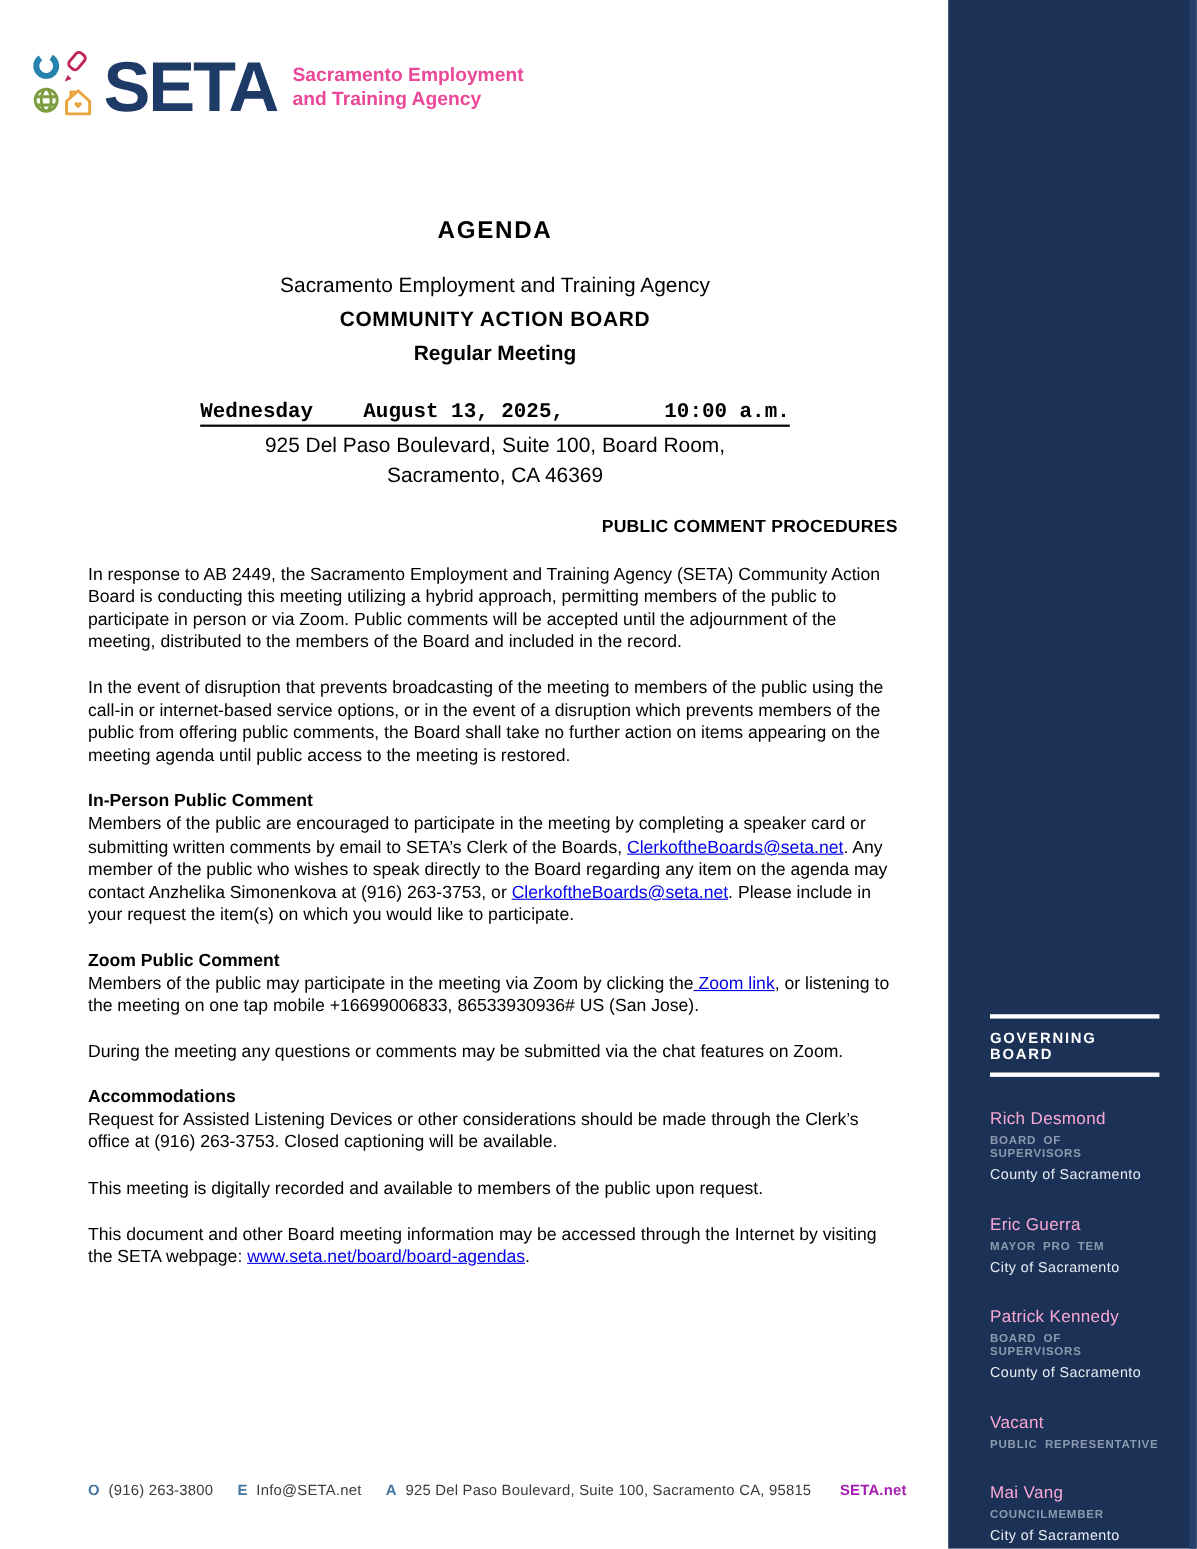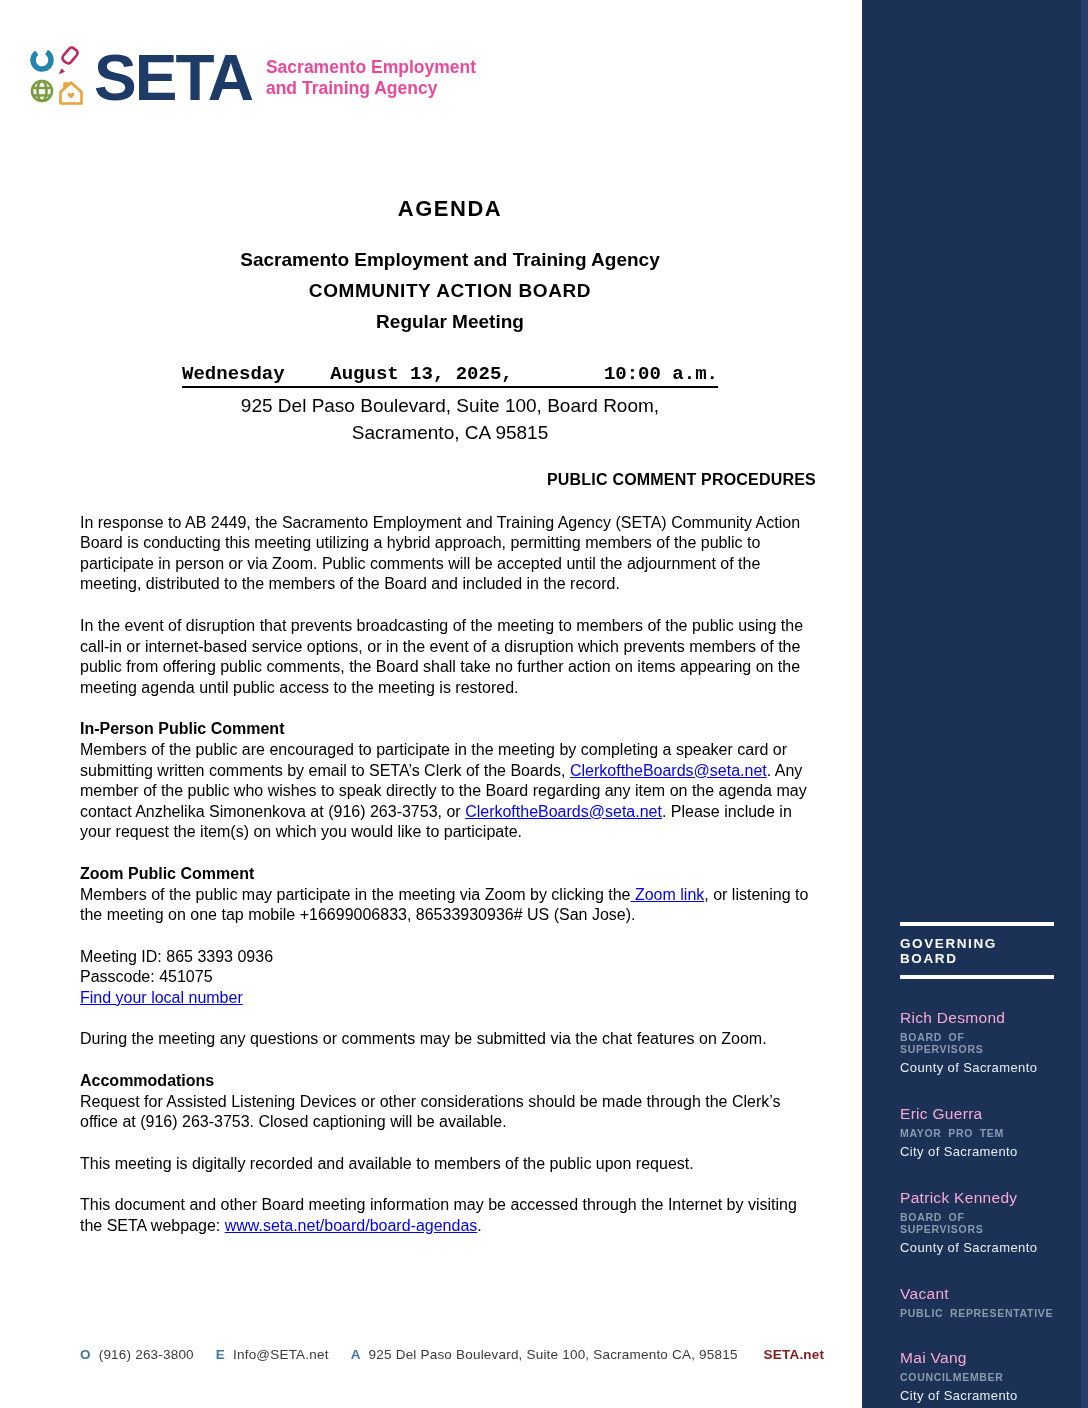--- a/index.html
+++ b/index.html
@@ -29,21 +29,21 @@
   .m-org:empty{display:none;}
   .exec{margin-top:14px;}
   .exec .exec-name{color:#ffffff;font-weight:bold;font-size:15.5px;margin:9px 0 0 6px;letter-spacing:.2px;}
   
   .logo{position:absolute;top:46px;left:28px;display:flex;align-items:center;}
   .wordmark{font-size:64px;font-weight:bold;color:#1e3a66;letter-spacing:-2px;line-height:58px;margin-left:6px;}
   .tagline{margin-left:14px;color:#ec4899;font-weight:bold;font-size:17.5px;line-height:21px;}
   
   .title-block{position:absolute;left:80px;top:196px;width:740px;text-align:center;}
   .t-agenda{font-size:22px;font-weight:bold;letter-spacing:1.5px;}
-  .t-org{font-size:19px;font-weight:bold;margin-top:27px;}
+  .t-org{font-size:19px;font-weight:normal;margin-top:27px;}
   .t-board{font-size:19px;font-weight:bold;margin-top:9px;letter-spacing:.6px;}
   .t-type{font-size:19px;font-weight:bold;margin-top:9px;text-align:center;}
   .t-datetime{margin-top:30px;font-size:19px;font-weight:bold;font-family:Liberation Mono, monospace;}
   .t-datetime span{white-space:pre;border-bottom:2px solid #000;padding-bottom:1px;display:inline-block;}
   .t-addr{font-size:19px;margin-top:7px;}
   .t-addr2{font-size:19px;margin-top:5px;}
   
   .content{position:absolute;left:80px;top:470px;width:736px;font-size:16px;line-height:20.6px;}
   .c-heading{text-align:right;font-weight:bold;margin-bottom:22px;letter-spacing:.2px;}
   .content p{margin:0 0 21px 0;}
@@ -52,21 +52,21 @@
   .sec-h{font-weight:bold;}
   .line{margin:0;}
   a.doc-link, .doc-link{color:#0000ee;text-decoration:underline;cursor:pointer;}
   
   .footer{
     position:absolute;left:80px;top:1347px;width:740px;display:flex;align-items:baseline;
     font-size:13.5px;color:#3a3a3a;letter-spacing:.2px;white-space:nowrap;
   }
   .f-group{margin-right:22px;display:flex;align-items:baseline;}
   .f-label{color:#44759e;font-weight:bold;margin-right:8px;}
-  .f-site{color:#7f1d1d;font-weight:bold;margin-left:4px;}
+  .f-site{color:#a21caf;font-weight:bold;margin-left:4px;}
 </style>
 </head>
 <body>
 
 <aside class="sidebar">
   <div class="edge-strip"></div>
   <div class="gb-panel">
     <div class="white-bar"></div>
     <div class="gb-header">GOVERNING BOARD</div>
     <div class="white-bar"></div>
@@ -136,45 +136,40 @@
   </span>
 </header>
 
 <section class="title-block">
   <div class="t-agenda">AGENDA</div>
   <div class="t-org">Sacramento Employment and Training Agency</div>
   <div class="t-board">COMMUNITY ACTION BOARD</div>
   <div class="t-type">Regular Meeting</div>
   <div class="t-datetime"><span>Wednesday    August 13, 2025,        10:00 a.m.</span></div>
   <div class="t-addr">925 Del Paso Boulevard, Suite 100, Board Room,</div>
-  <div class="t-addr2">Sacramento, CA 95815</div>
+  <div class="t-addr2">Sacramento, CA 46369</div>
 </section>
 
 <main class="content">
   <div class="c-heading">PUBLIC COMMENT PROCEDURES</div>
 
   <p>In response to AB 2449, the Sacramento Employment and Training Agency (SETA) Community Action Board is conducting this meeting utilizing a hybrid approach, permitting members of the public to participate in person or via Zoom. Public comments will be accepted until the adjournment of the meeting, distributed to the members of the Board and included in the record.</p>
 
   <p>In the event of disruption that prevents broadcasting of the meeting to members of the public using the call-in or internet-based service options, or in the event of a disruption which prevents members of the public from offering public comments, the Board shall take no further action on items appearing on the meeting agenda until public access to the meeting is restored.</p>
 
   <div class="block">
     <div class="sec-h">In-Person Public Comment</div>
     <p><span>Members of the public are encouraged to participate in the meeting by completing a speaker card or submitting written comments by email to SETA’s Clerk of the Boards, </span><a href="#" class="doc-link">ClerkoftheBoards@seta.net</a><span>. Any member of the public who wishes to speak directly to the Board regarding any item on the agenda may contact Anzhelika Simonenkova at (916) 263-3753, or </span><a href="#" class="doc-link">ClerkoftheBoards@seta.net</a><span>. Please include in your request the item(s) on which you would like to participate.</span></p>
   </div>
 
   <div class="block">
     <div class="sec-h">Zoom Public Comment</div>
     <p><span>Members of the public may participate in the meeting via Zoom by clicking the</span><a href="#" class="doc-link"> Zoom link</a><span>, or listening to the meeting on one tap mobile +16699006833, 86533930936# US (San Jose).</span></p>
   </div>
 
-  <div class="block">
-    <div class="line">Meeting ID: 865 3393 0936</div>
-    <div class="line">Passcode: 451075</div>
-    <div class="line"><a class="doc-link" href="#">Find your local number</a></div>
-  </div>
 
   <p>During the meeting any questions or comments may be submitted via the chat features on Zoom.</p>
 
   <div class="block">
     <div class="sec-h">Accommodations</div>
     <p>Request for Assisted Listening Devices or other considerations should be made through the Clerk’s office at (916) 263-3753. Closed captioning will be available.</p>
   </div>
 
   <p>This meeting is digitally recorded and available to members of the public upon request.</p>
 

